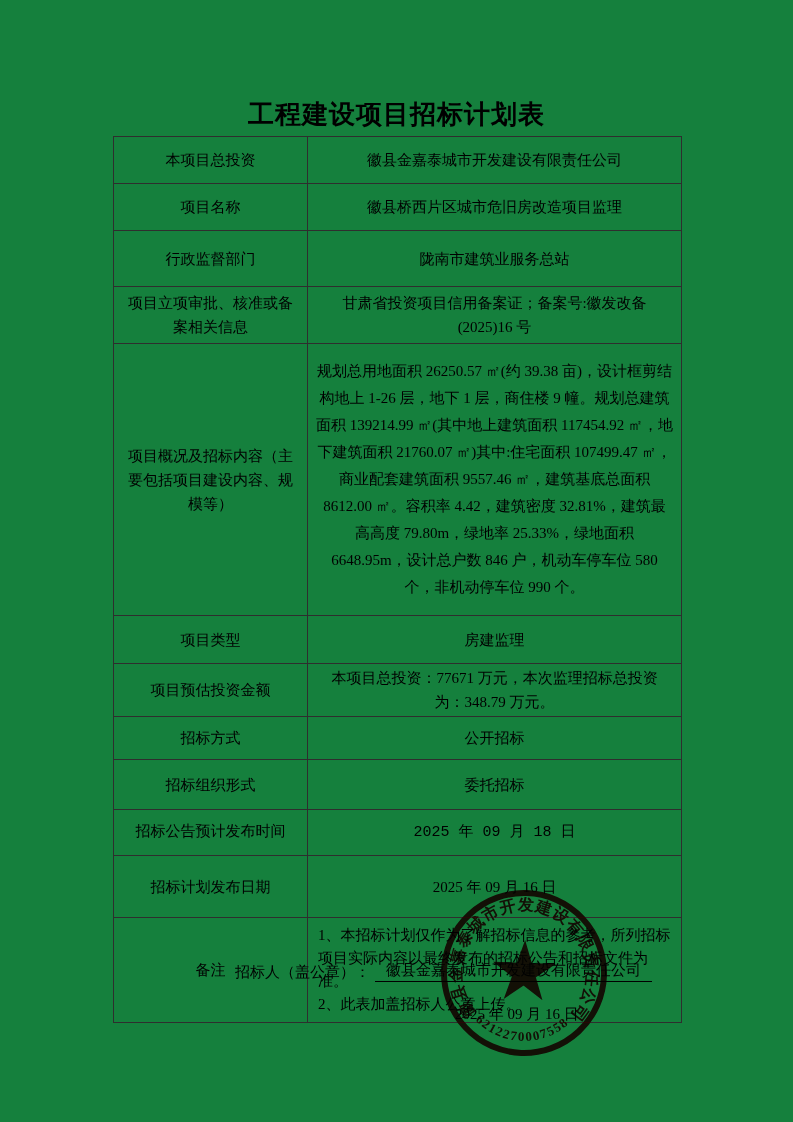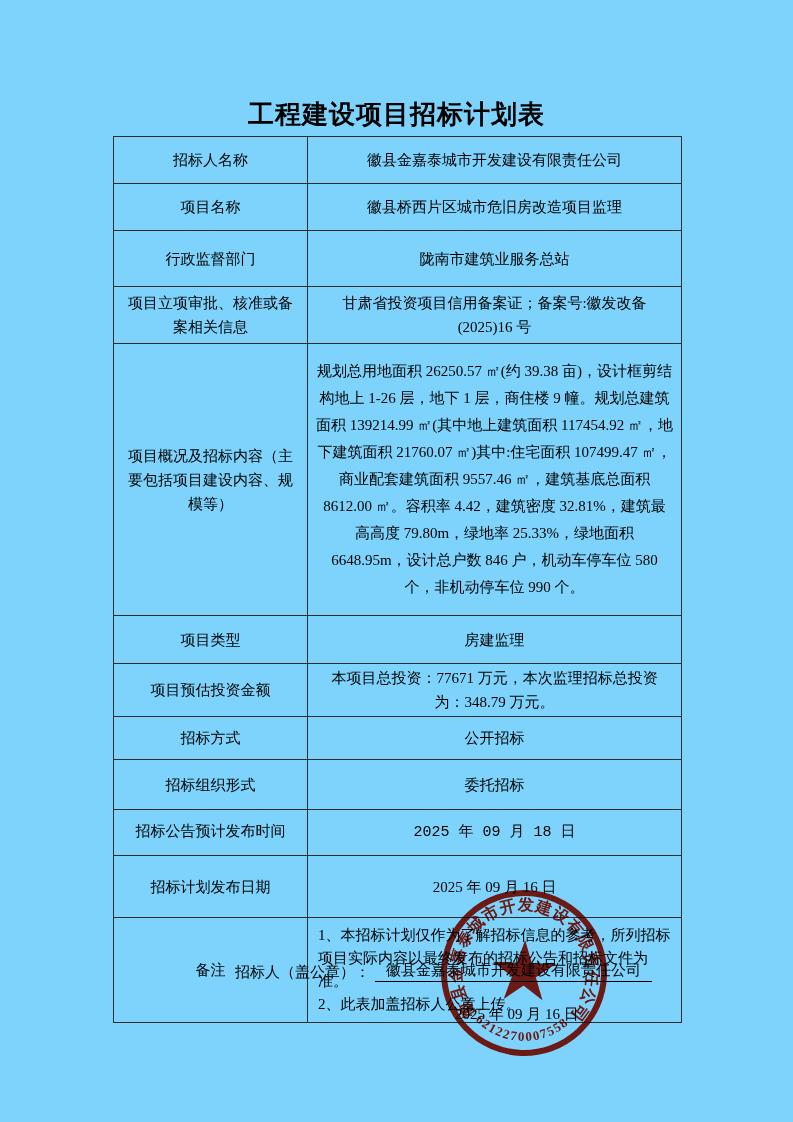--- a/index.html
+++ b/index.html
@@ -1,19 +1,19 @@
 <!DOCTYPE html>
 <html><head>
 <meta charset="utf-8">
 <style>
   html,body{margin:0;padding:0;background:#ffffff;}
   .page{
     position:relative;
     width:793px;height:1122px;
-    background:#7dd3fc;
+    background:#15803d;
     color:#000;
     font-family:"Liberation Serif","DejaVu Serif",serif;
     overflow:hidden;
   }
   .title{
     position:absolute;top:97px;left:0;width:100%;
     margin:0;text-align:center;
     font-size:26px;font-weight:bold;letter-spacing:1px;
     font-family:"Liberation Sans","DejaVu Sans",sans-serif;
   }
@@ -72,21 +72,21 @@
 
   <h1 class="title">工程建设项目招标计划表</h1>
 
   <table class="plan">
     <colgroup>
         <col class="c1">
         <col class="c2">
       </colgroup>
     <tbody>
       <tr>
-        <td class="label">招标人名称</td>
+        <td class="label">本项目总投资</td>
         <td class="value">徽县金嘉泰城市开发建设有限责任公司</td>
       </tr>
       <tr>
         <td class="label">项目名称</td>
         <td class="value">徽县桥西片区城市危旧房改造项目监理</td>
       </tr>
       <tr>
         <td class="label">行政监督部门</td>
         <td class="value">陇南市建筑业服务总站</td>
       </tr>

